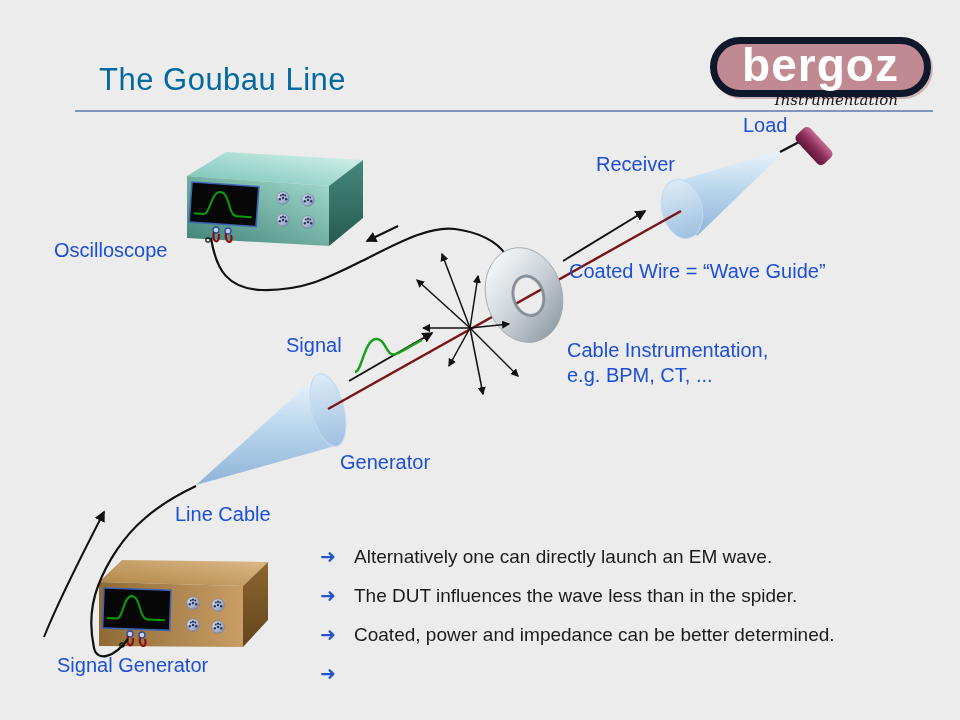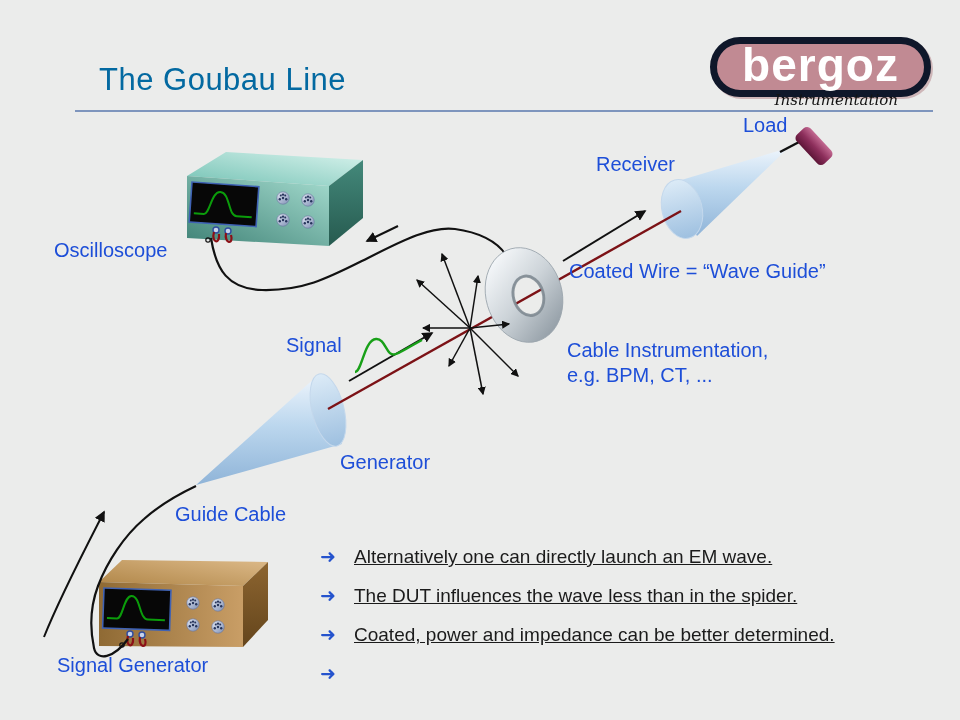--- a/index.html
+++ b/index.html
@@ -34,21 +34,21 @@
   }
   .bullets{position:absolute;left:320px;top:544px;width:638px;}
   .bullet{
     display:flex;align-items:flex-start;margin-bottom:14px;
     font-size:19px;line-height:25px;color:#1b1b1b;
   }
   .bullet .arrow{
     flex:none;width:22px;margin-right:12px;color:#2553cd;
     font-size:19px;line-height:25px;
   }
-  .bullet .text{flex:1;text-decoration:underline;}
+  .bullet .text{flex:1;}
   .bullet:last-child .text{max-width:520px;}
 </style>
 </head>
 <body>
 
 <div class="slide">
 
   <svg class="art" viewBox="0 0 960 720" aria-hidden="true">
     <defs>
       <linearGradient id="gTealFront" x1="0" y1="1" x2="1" y2="0">
@@ -205,21 +205,21 @@
   <div class="logo-sub">Instrumentation</div>
 
   <div class="label" style="left:54px;top:238px">Oscilloscope</div>
   <div class="label" style="left:596px;top:152px">Receiver</div>
   <div class="label" style="left:743px;top:113px">Load</div>
   <div class="label" style="left:569px;top:259px">Coated Wire = “Wave Guide”</div>
   <div class="label" style="left:286px;top:333px">Signal</div>
   <div class="label" style="left:567px;top:338px">Cable Instrumentation,
 e.g. BPM, CT, ...</div>
   <div class="label" style="left:340px;top:450px">Generator</div>
-  <div class="label" style="left:175px;top:502px">Guide Cable</div>
+  <div class="label" style="left:175px;top:502px">Line Cable</div>
   <div class="label" style="left:57px;top:653px">Signal Generator</div>
 
   <div class="bullets">
     <div class="bullet">
       <span class="arrow">➜</span>
       <span class="text">Alternatively one can directly launch an EM wave.</span>
     </div>
     <div class="bullet">
       <span class="arrow">➜</span>
       <span class="text">The DUT influences the wave less than in the spider.</span>

